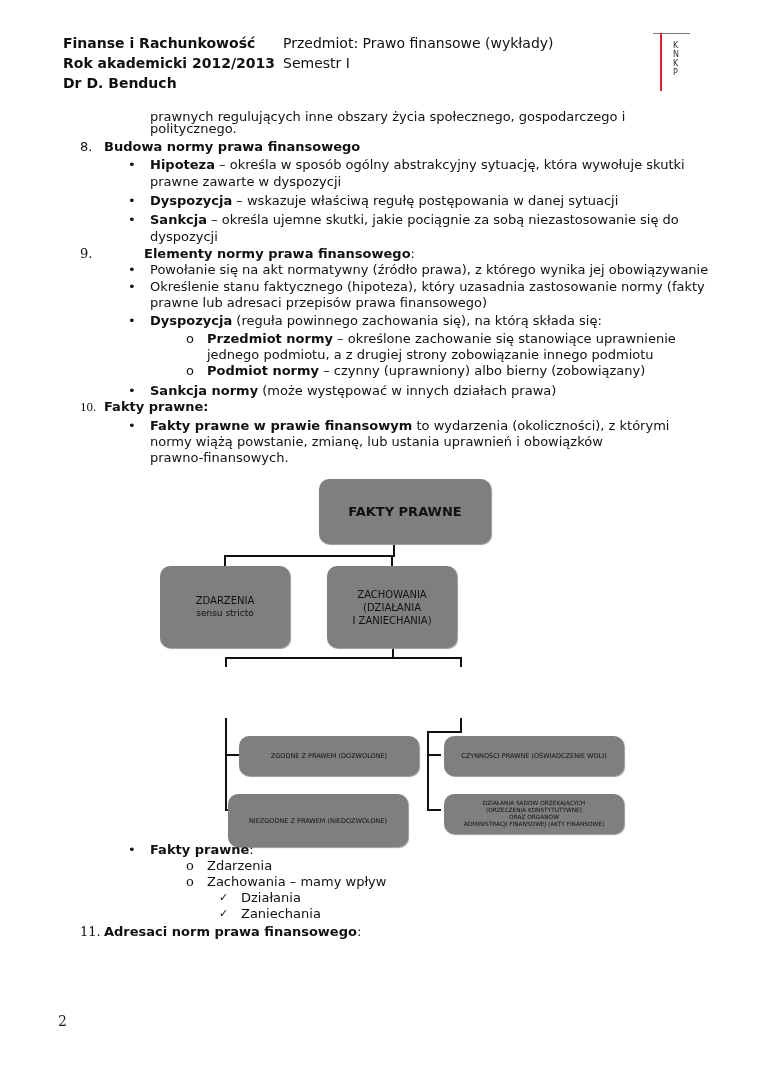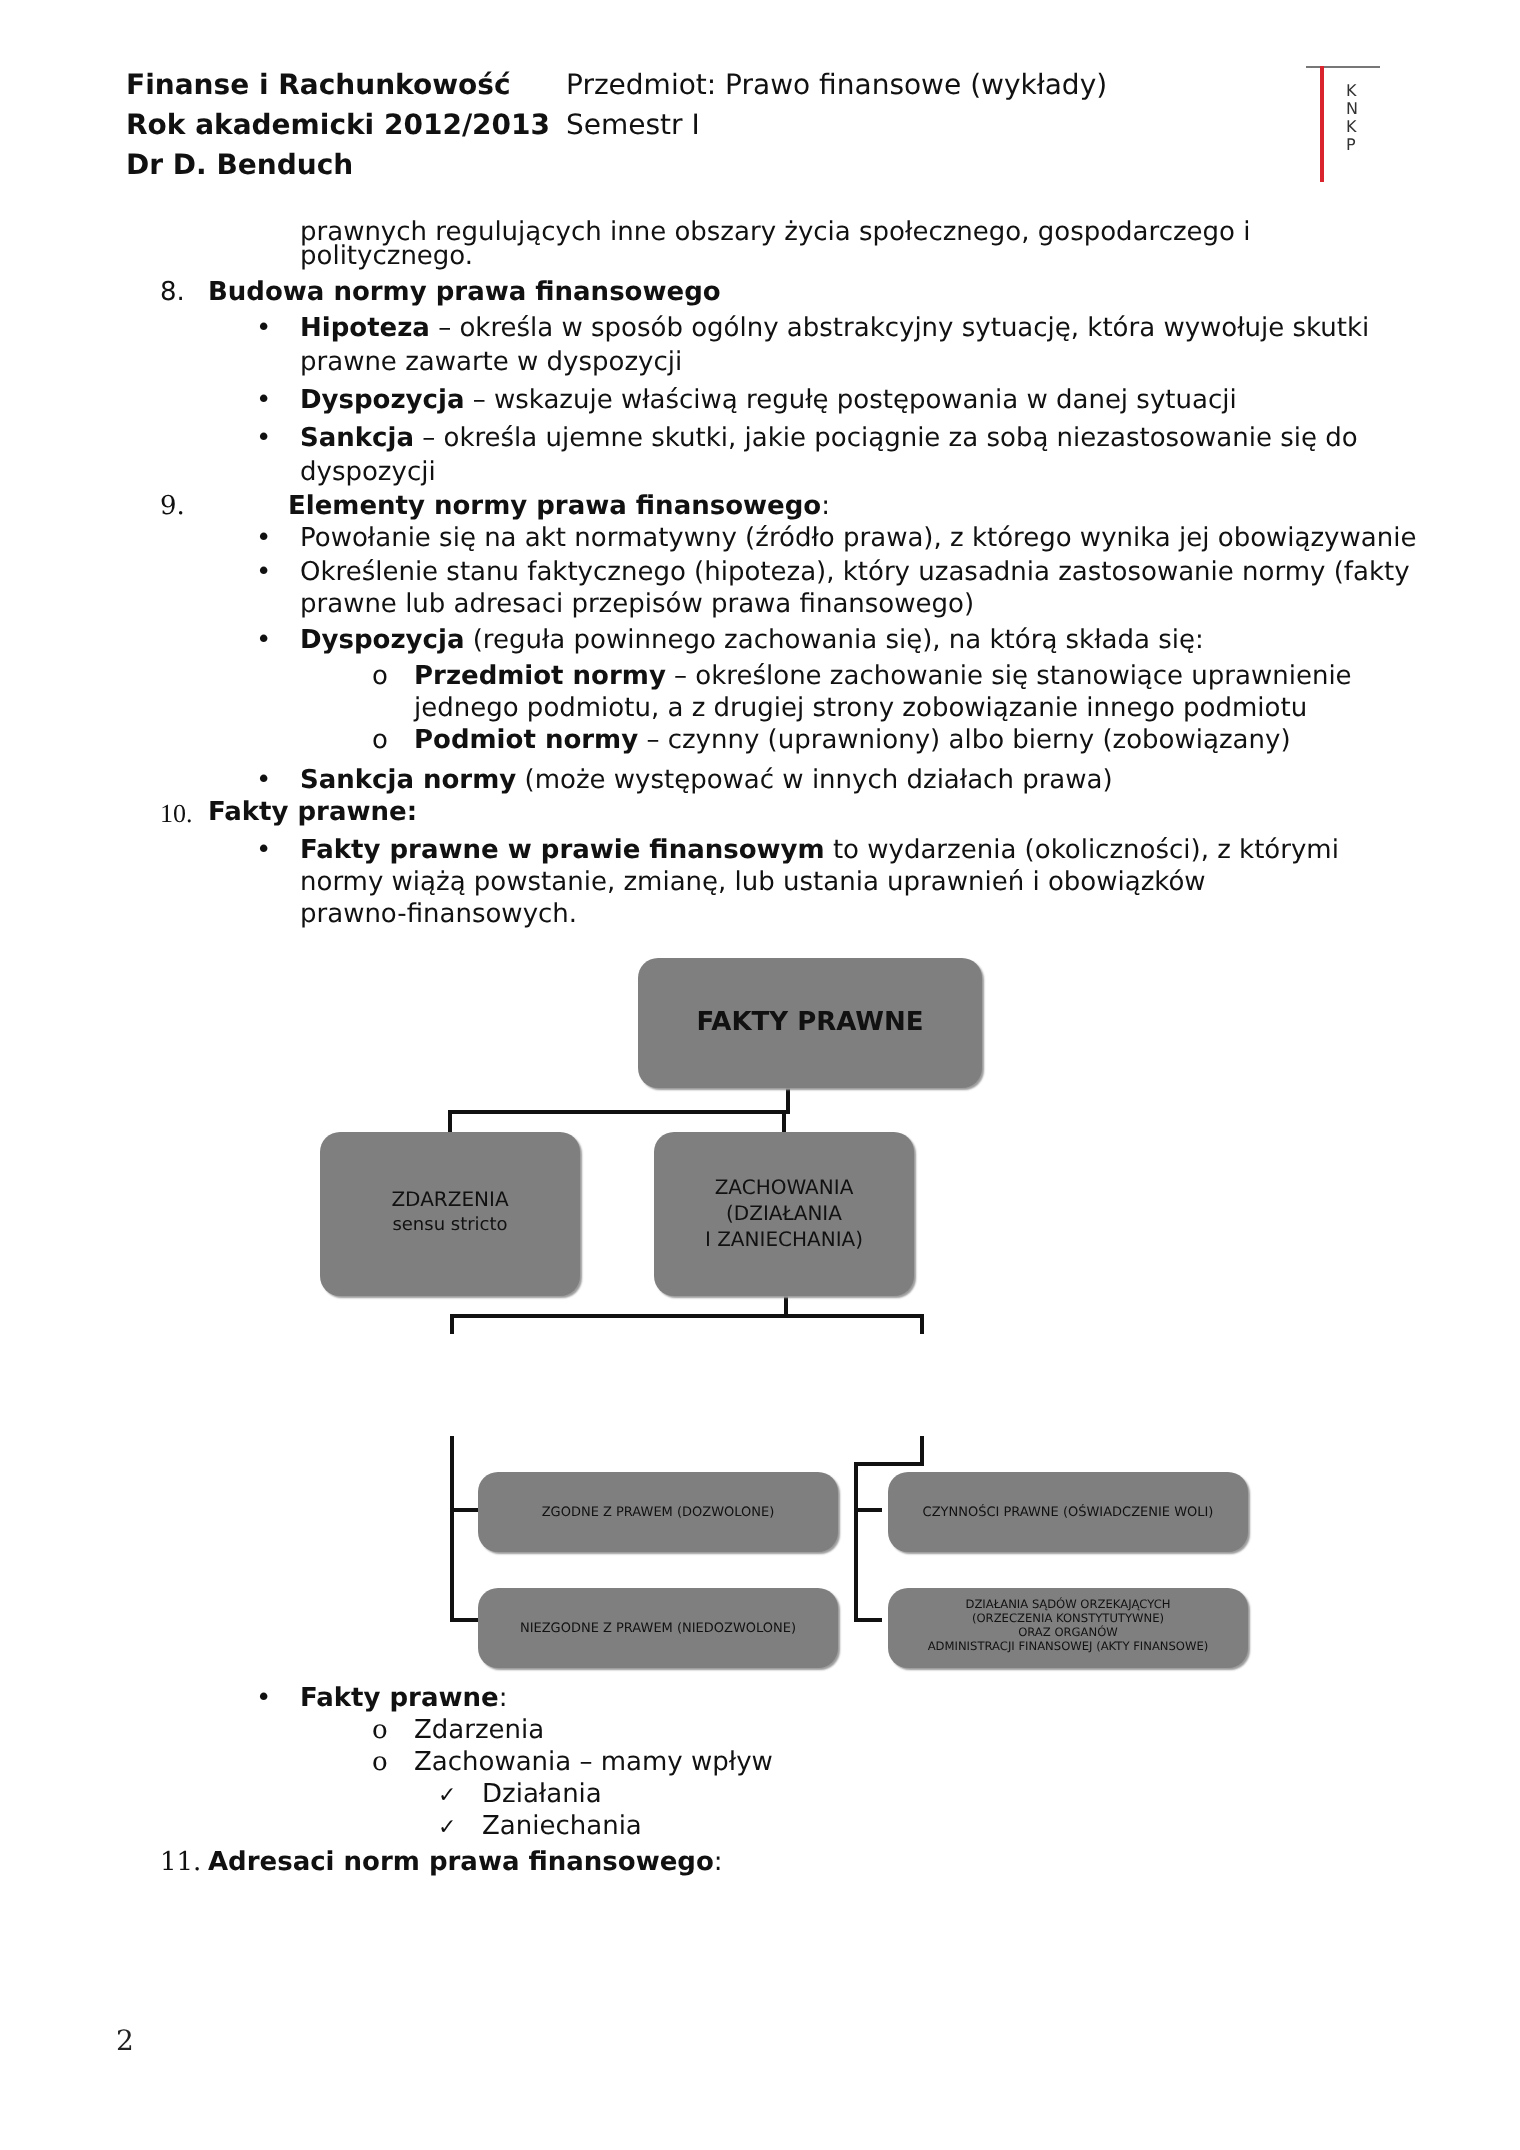--- a/index.html
+++ b/index.html
@@ -129,21 +129,21 @@
     <span style="font-size:9px;">sensu stricto</span>
   </div>
   <div class="box" style="left:177px;top:91px;width:130px;height:82px;font-size:10px;line-height:13px;flex-direction:column;">
     <span>ZACHOWANIA</span>
     <span>(DZIAŁANIA</span>
     <span>I ZANIECHANIA)</span>
   </div>
   <div class="box" style="left:89px;top:261px;width:180px;height:40px;font-size:6.5px;">
     <span>ZGODNE Z PRAWEM (DOZWOLONE)</span>
   </div>
-  <div class="box" style="left:89px;top:319px;width:180px;height:40px;font-size:6.5px;">
+  <div class="box" style="left:78px;top:319px;width:180px;height:53px;font-size:6.5px;">
     <span>NIEZGODNE Z PRAWEM (NIEDOZWOLONE)</span>
   </div>
   <div class="box" style="left:294px;top:261px;width:180px;height:40px;font-size:6.5px;">
     <span>CZYNNOŚCI PRAWNE (OŚWIADCZENIE WOLI)</span>
   </div>
   <div class="box" style="left:294px;top:319px;width:180px;height:40px;font-size:5.8px;line-height:7px;flex-direction:column;">
     <span>DZIAŁANIA SĄDÓW ORZEKAJĄCYCH</span>
     <span>(ORZECZENIA KONSTYTUTYWNE)</span>
     <span>ORAZ ORGANÓW</span>
     <span style="white-space:nowrap;">ADMINISTRACJI FINANSOWEJ (AKTY FINANSOWE)</span>

